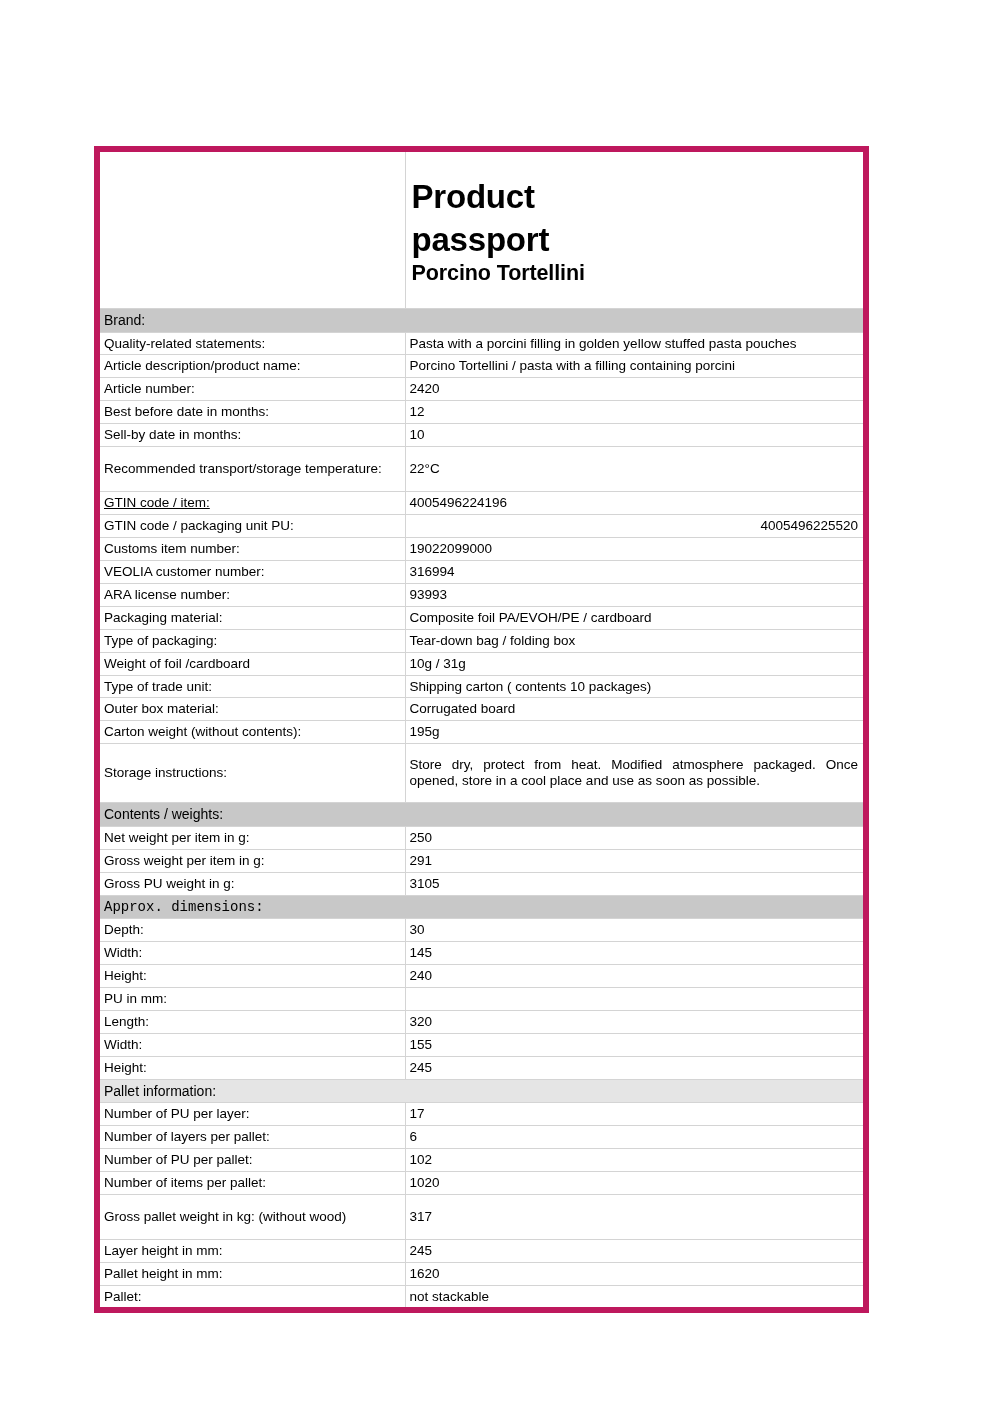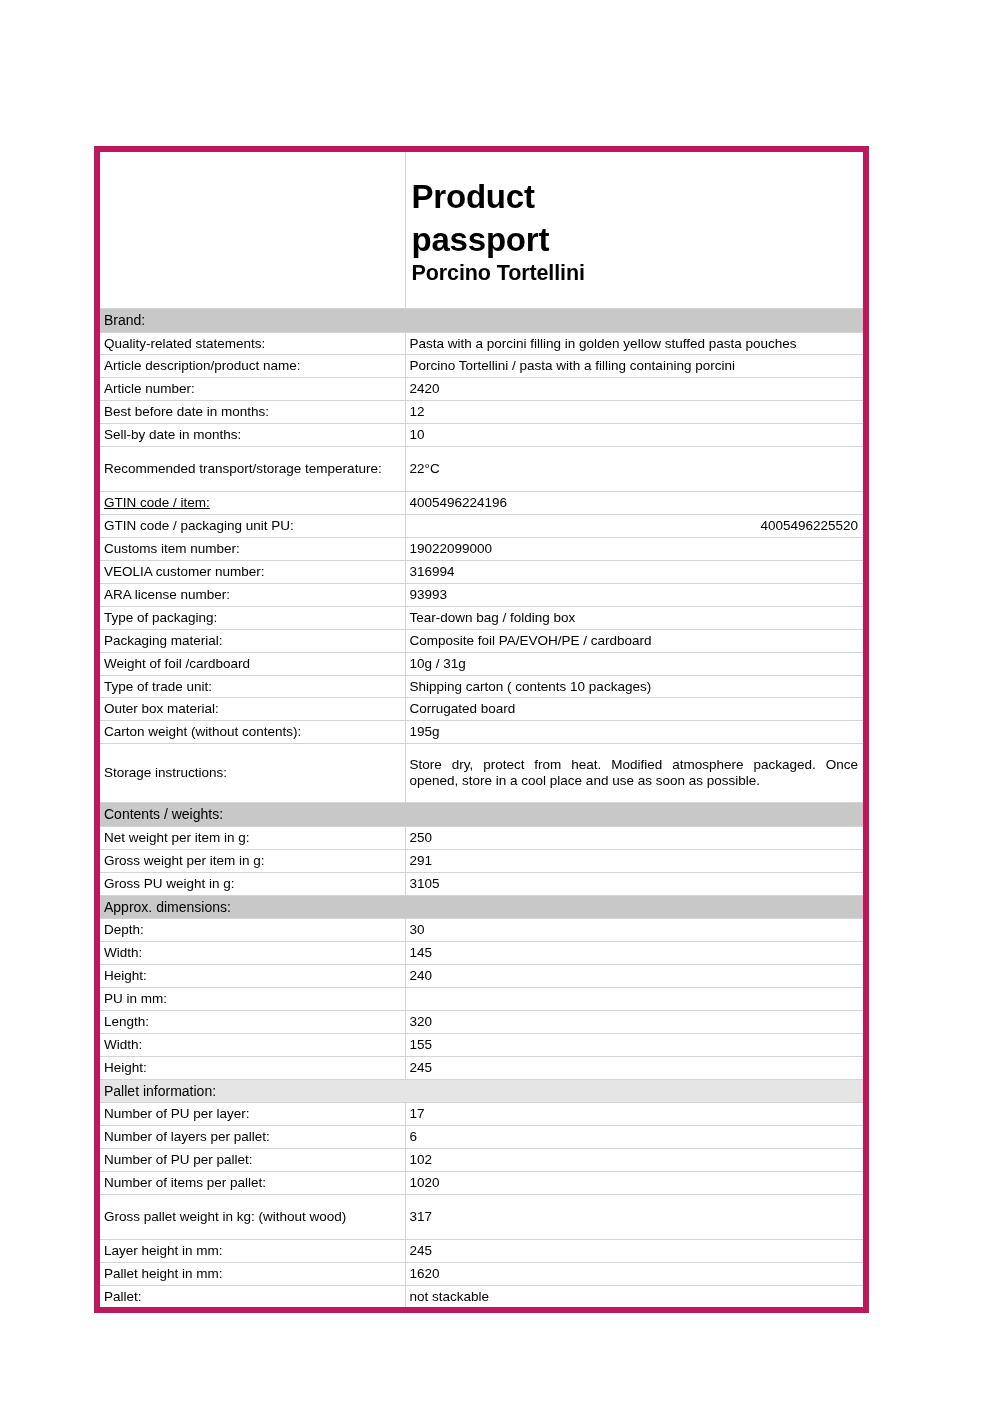--- a/index.html
+++ b/index.html
@@ -168,26 +168,26 @@
         </tr>
         <tr>
           <td class="label-cell" style="border-color: rgb(212, 212, 212);">VEOLIA customer number:</td>
           <td class="value-cell" style="border-color: rgb(212, 212, 212);">316994</td>
         </tr>
         <tr>
           <td class="label-cell" style="border-color: rgb(212, 212, 212);">ARA license number:</td>
           <td class="value-cell" style="border-color: rgb(212, 212, 212);">93993</td>
         </tr>
         <tr>
+          <td class="label-cell" style="border-color: rgb(212, 212, 212);">Packaging material:</td>
+          <td class="value-cell" style="border-color: rgb(212, 212, 212);">Composite foil PA/EVOH/PE / cardboard</td>
+        </tr>
+        <tr>
           <td class="label-cell" style="border-color: rgb(212, 212, 212);">Type of packaging:</td>
           <td class="value-cell" style="border-color: rgb(212, 212, 212);">Tear-down bag / folding box</td>
-        </tr>
-        <tr>
-          <td class="label-cell" style="border-color: rgb(212, 212, 212);">Packaging material:</td>
-          <td class="value-cell" style="border-color: rgb(212, 212, 212);">Composite foil PA/EVOH/PE / cardboard</td>
         </tr>
         <tr>
           <td class="label-cell" style="border-color: rgb(212, 212, 212);">Weight of foil /cardboard</td>
           <td class="value-cell" style="border-color: rgb(212, 212, 212);">10g / 31g</td>
         </tr>
         <tr>
           <td class="label-cell" style="border-color: rgb(212, 212, 212);">Type of trade unit:</td>
           <td class="value-cell" style="border-color: rgb(212, 212, 212);">Shipping carton ( contents 10 packages)</td>
         </tr>
         <tr>
@@ -211,21 +211,21 @@
         </tr>
         <tr>
           <td class="label-cell" style="border-color: rgb(212, 212, 212);">Gross weight per item in g:</td>
           <td class="value-cell" style="border-color: rgb(212, 212, 212);">291</td>
         </tr>
         <tr>
           <td class="label-cell" style="border-color: rgb(212, 212, 212);">Gross PU weight in g:</td>
           <td class="value-cell" style="border-color: rgb(212, 212, 212);">3105</td>
         </tr>
         <tr class="section-row">
-          <td colspan="2" style="background: rgb(200, 200, 200); border-color: rgb(212, 212, 212);">Approx. dimensions:</td>
+          <td colspan="2" style="background: rgb(200, 200, 200); border-color: rgb(212, 212, 212); font-family: Liberation Mono, monospace;">Approx. dimensions:</td>
         </tr>
         <tr>
           <td class="label-cell" style="border-color: rgb(212, 212, 212);">Depth:</td>
           <td class="value-cell" style="border-color: rgb(212, 212, 212);">30</td>
         </tr>
         <tr>
           <td class="label-cell" style="border-color: rgb(212, 212, 212);">Width:</td>
           <td class="value-cell" style="border-color: rgb(212, 212, 212);">145</td>
         </tr>
         <tr>

